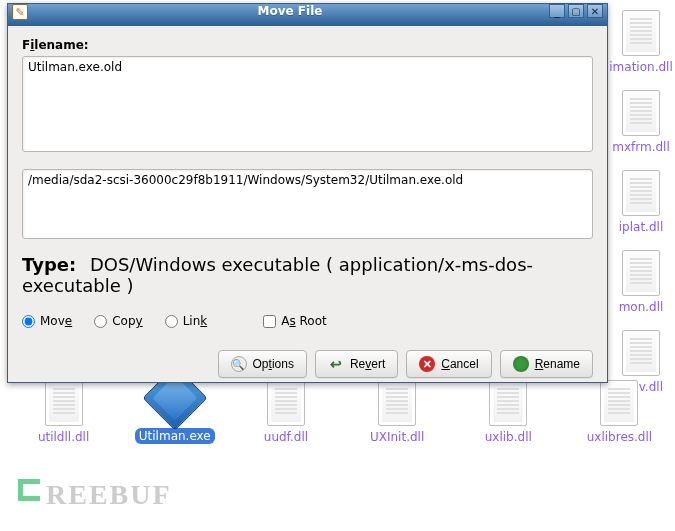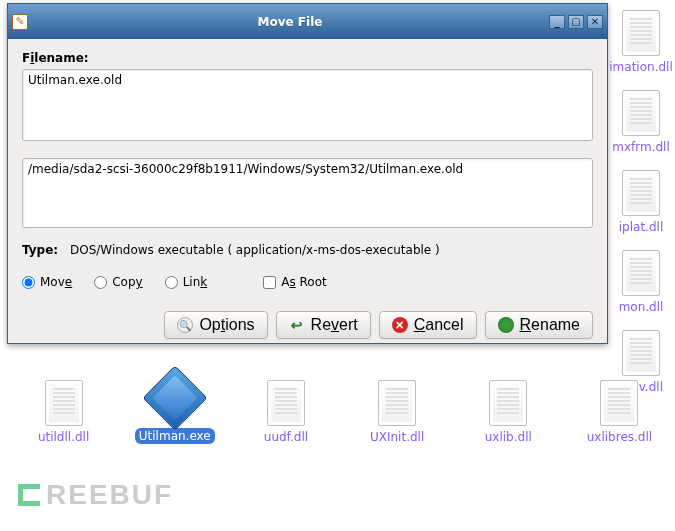--- a/index.html
+++ b/index.html
@@ -8,47 +8,47 @@
   
   .desktop { position: absolute; inset: 0; background: #fff; }
   .file-cell { width: 116px; height: 80px; display: flex; flex-direction: column; align-items: center; justify-content: flex-end; padding-bottom: 6px; }
   .file-icon { width: 38px; height: 46px; border: 1px solid #bfbfbf; background: linear-gradient(#fdfdfd,#f0f0f0); border-radius: 2px; position: relative; box-shadow: inset 0 0 0 3px #fff; }
   .file-icon::before { content:""; position:absolute; left:7px; right:7px; top:7px; height:2px; background:#e0e0e0; box-shadow: 0 4px 0 #e0e0e0, 0 8px 0 #e0e0e0, 0 12px 0 #e0e0e0, 0 16px 0 #e0e0e0, 0 20px 0 #e0e0e0, 0 24px 0 #e0e0e0; }
   .file-label { margin-top: 4px; font-size: 12px; color: #8b5cf6; white-space: nowrap; max-width:110px; overflow:hidden; text-overflow: clip; }
   .file-cell.selected .file-label { background: #3b7ad9; color: #fff; padding: 1px 4px; border-radius: 6px; }
   .exe-icon { width: 46px; height: 46px; transform: rotate(45deg); background: linear-gradient(135deg,#5aa9e6 0%, #1c5fb0 100%); border: 1px solid #0d3d77; border-radius: 4px; margin-bottom:6px; }
   .exe-icon-inner { position:absolute; inset:6px; background: linear-gradient(135deg,#7fc0f2 0%, #2d73c5 100%); border-radius:3px; }
 
-  .watermark { position:absolute; left:18px; bottom:20px; display:flex; align-items:center; color:#ccc; font-weight:700; font-size:28px; letter-spacing:2px; font-family: Liberation Sans, sans-serif; }
+  .watermark { position:absolute; left:18px; bottom:20px; display:flex; align-items:flex-start; color:#ccc; font-weight:700; font-size:28px; letter-spacing:2px; font-family: Liberation Serif, serif; }
   .wm-glyph { width:22px; height:22px; border:5px solid #6fcf97; border-right:none; margin-right:6px; }
 
   
   .modal { position:absolute; left:7px; top:3px; width:601px; background:#efeeed; border:1px solid #3a5f87; box-shadow: 0 2px 6px rgba(0,0,0,.35); }
-  .titlebar { height:35px; background: linear-gradient(#6fa0cf 0%, #2a5e94 100%); display:flex; align-items:center; color:#fff; font-weight:bold; padding:16px 4px; }
+  .titlebar { height:22px; background: linear-gradient(#6fa0cf 0%, #2a5e94 100%); display:flex; align-items:flex-start; color:#fff; font-weight:bold; padding:0 4px; }
   .titlebar .wicon { width:16px; height:16px; background:#fff; border:1px solid #a06525; border-radius:2px; margin-right:6px; display:flex; align-items:center; justify-content:center;}
   .titlebar .wicon::after{content:"✎"; color:#c97a1a; font-size:11px;}
   .titlebar .title { flex:1; text-align:center; text-shadow:0 1px 0 rgba(0,0,0,.25);}
   .titlebar .tbtn { width:16px; height:14px; margin-left:3px; background:linear-gradient(#a9c6e4,#6e9cc9); border:1px solid #34608f; display:flex; align-items:center; justify-content:center; font-size:10px; color:#123; }
 
   .body { padding:12px 14px 4px; }
   .flabel { font-size:12px; margin-bottom:4px; }
   .uline { text-decoration: underline; }
-  .textarea { width:100%; height:72px; background:#fff; border:1px solid #b9b6b3; border-radius:3px; box-shadow: inset 1px 1px 2px rgba(0,0,0,.08); padding:3px 5px; font-family:inherit; font-size:12px; resize:none; outline:none; }
+  .textarea { width:100%; height:96px; background:#fff; border:1px solid #b9b6b3; border-radius:3px; box-shadow: inset 1px 1px 2px rgba(0,0,0,.08); padding:3px 5px; font-family:inherit; font-size:12px; resize:none; outline:none; }
   .ta-path { height:70px; }
   .gap { height:14px; }
-  .type-row { margin-top:12px; font-size:12px; }
+  .type-row { margin-top:12px; font-size:18px; }
   .type-row .lbl { font-weight:bold; margin-right:8px; }
 
   .radio-row { margin-top:18px; display:flex; align-items:flex-end; gap:22px; font-size:12px; }
   .radio-row label, .radio-row .cb { display:flex; align-items:center; gap:5px; cursor:pointer; }
   .radio-row input[type=radio], .radio-row input[type=checkbox]{ width:13px; height:13px; }
   .cb { margin-left: 34px; }
 
   .buttons { margin-top:22px; display:flex; justify-content:flex-end; gap:8px; }
-  .btn { height:28px; padding:0 12px; background:linear-gradient(#fdfdfd,#e2e1df); border:1px solid #b6b3af; border-radius:4px; display:flex; align-items:center; gap:6px; font-size:16px; cursor:pointer; box-shadow: 0 1px 0 rgba(0,0,0,.05); }
+  .btn { height:28px; padding:0 12px; background:linear-gradient(#fdfdfd,#e2e1df); border:1px solid #b6b3af; border-radius:4px; display:flex; align-items:center; gap:6px; font-size:12px; cursor:pointer; box-shadow: 0 1px 0 rgba(0,0,0,.05); }
   .btn .ico { width:16px; height:16px; display:flex; align-items:center; justify-content:center; border-radius:50%; font-size:11px; }
   .ico-find { background:#eee; border:1px solid #aaa; }
   .ico-find::after{content:"🔍"; font-size:10px;}
   .ico-browse { background:#efe0b2; border:1px solid #b38e2a; }
   .ico-browse::after{content:"📁"; font-size:10px;}
   .ico-revert { border-radius:2px; }
   .ico-revert::after{content:"↩"; color:#2a7a2a; font-weight:bold; font-size:14px;}
   .ico-cancel { background:#cf2a2a; color:#fff; font-weight:bold; }
   .ico-cancel::after{content:"✕"; font-size:11px;}
   .ico-rename { background:#3a9a3a; box-shadow:inset 0 0 4px rgba(0,0,0,.3);}

